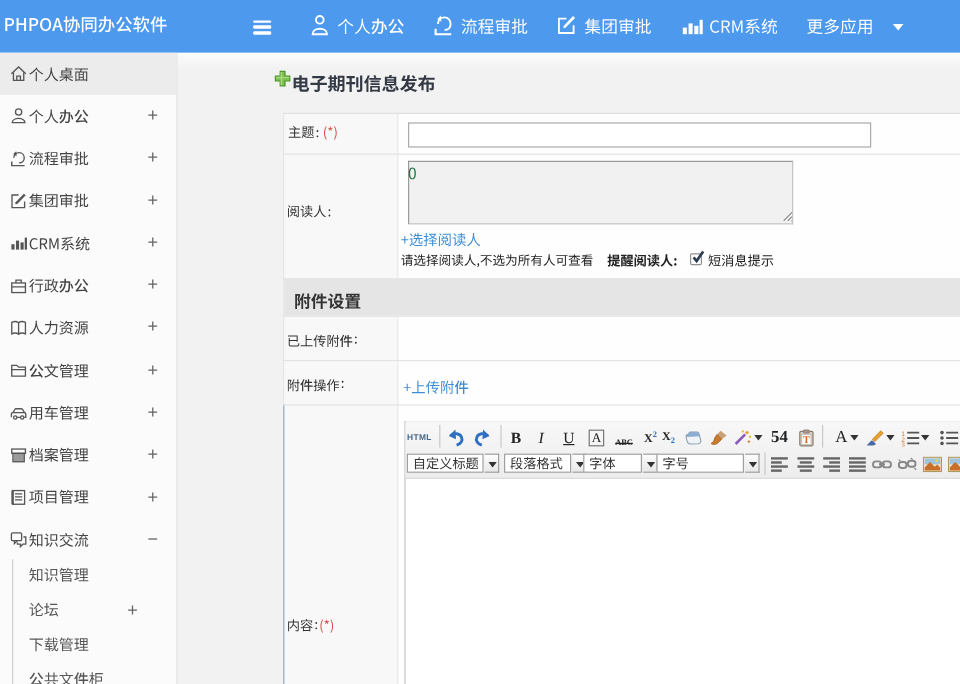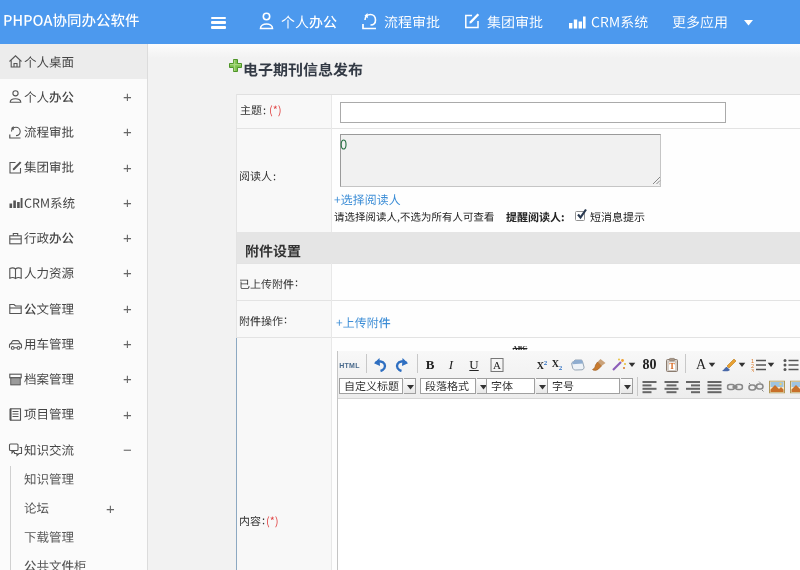--- a/index.html
+++ b/index.html
@@ -664,21 +664,21 @@
     </div>
 <div style="position:absolute;left:451px;top:364.5px;transform:translate(-50%,-50%);line-height:1;display:flex;align-items:center;justify-content:center">
       <span style="font:italic 13px 'Liberation Serif',serif;color:#222">I</span>
     </div>
 <div style="position:absolute;left:474px;top:364.5px;transform:translate(-50%,-50%);line-height:1;display:flex;align-items:center;justify-content:center">
       <span style="font:13px 'Liberation Serif',serif;color:#222;text-decoration:underline">U</span>
     </div>
 <div style="position:absolute;left:497px;top:364.5px;transform:translate(-50%,-50%);line-height:1;display:flex;align-items:center;justify-content:center">
       <span style="font:11px 'Liberation Serif',serif;color:#222;border:1px solid #777;padding:0 1.5px">A</span>
     </div>
-<div style="position:absolute;left:520px;top:348px;transform:translate(-50%,-50%);line-height:1;display:flex;align-items:center;justify-content:center">
+<div style="position:absolute;left:520px;top:369px;transform:translate(-50%,-50%);line-height:1;display:flex;align-items:center;justify-content:center">
       <span style="font:bold 7px 'Liberation Serif',serif;color:#222;text-decoration:line-through">ABC</span>
     </div>
 <div style="position:absolute;left:542px;top:364.5px;transform:translate(-50%,-50%);line-height:1;display:flex;align-items:center;justify-content:center">
       <span style="font:bold 10px 'Liberation Serif',serif;color:#222">X<sup style="font-size:7px;color:#2d6fc2">2</sup></span>
     </div>
 <div style="position:absolute;left:557px;top:364.5px;transform:translate(-50%,-50%);line-height:1;display:flex;align-items:center;justify-content:center">
       <span style="font:bold 10px 'Liberation Serif',serif;color:#222">X<sub style="font-size:7px;color:#2d6fc2">2</sub></span>
     </div>
 <div style="position:absolute;left:577.5px;top:364.5px;transform:translate(-50%,-50%);line-height:1;display:flex;align-items:center;justify-content:center">
       <svg width="15" height="12" viewBox="0 0 15 12">
@@ -700,21 +700,21 @@
         <circle cx="13" cy="10" r="1" fill="#d87828"></circle>
         <circle cx="8" cy="1.5" r="1" fill="#e8c040"></circle>
       </svg>
     </div>
 <div style="position:absolute;left:632px;top:364.5px;transform:translate(-50%,-50%);line-height:1;display:flex;align-items:center;justify-content:center">
       <svg width="7" height="5">
         <path d="M0 0 H7 L3.5 4.5 Z" fill="#333"></path>
       </svg>
     </div>
 <div style="position:absolute;left:649.5px;top:364.5px;transform:translate(-50%,-50%);line-height:1;display:flex;align-items:center;justify-content:center">
-      <span style="font:bold 14px 'Liberation Serif',serif;color:#222">80</span>
+      <span style="font:bold 14px 'Liberation Serif',serif;color:#222">54</span>
     </div>
 <div style="position:absolute;left:671.5px;top:364.5px;transform:translate(-50%,-50%);line-height:1;display:flex;align-items:center;justify-content:center">
       <svg width="14" height="15" viewBox="0 0 14 15">
         <rect x="1.5" y="2" width="11" height="12" rx="1" fill="#d8cfc8" stroke="#8a7b6e" stroke-width="1"></rect>
         <rect x="4.5" y="0.8" width="5" height="2.6" rx="0.8" fill="#a89888" stroke="#8a7b6e" stroke-width=".7"></rect>
         <rect x="3.2" y="4.5" width="7.6" height="8.5" fill="#fff" stroke="#b0a89e" stroke-width=".5"></rect>
         <text x="7" y="11.8" text-anchor="middle" font-family="Liberation Serif" font-size="8.5" font-weight="bold" fill="#d86820">T</text>
       </svg>
     </div>
 <div style="position:absolute;left:701px;top:364.5px;transform:translate(-50%,-50%);line-height:1;display:flex;align-items:center;justify-content:center">

